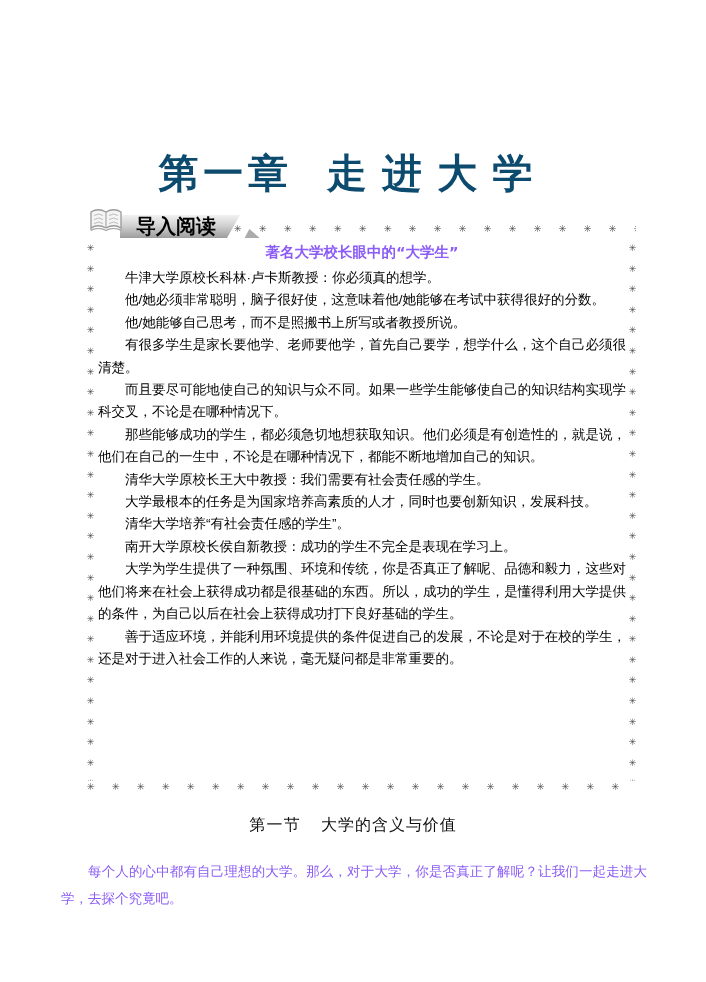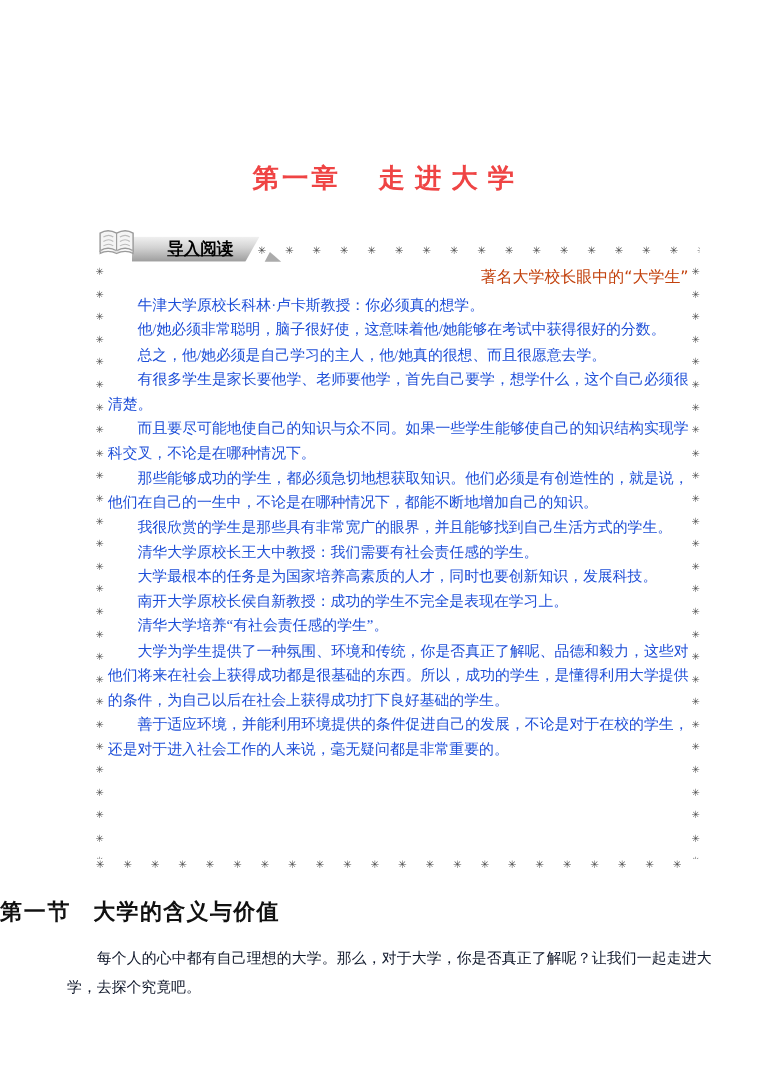--- a/index.html
+++ b/index.html
@@ -12,22 +12,22 @@
     color:#1e1e1e;
     font-family:"DejaVu Serif", serif;
   }
 
   
   .chapter-title{
     position:absolute;top:146px;left:0;width:100%;
     text-align:center;
     font-family:"DejaVu Serif", serif;
     font-weight:bold;
-    font-size:24px;
-    color:#ef4444;
+    font-size:40px;
+    color:#0c4a6e;
     white-space:nowrap;
   }
   .chapter-title .num{letter-spacing:0.12em;}
   .chapter-title .name{margin-left:34px;letter-spacing:0.38em;}
 
   
   .intro-box{
     position:absolute;left:84px;top:222px;width:555px;height:573px;
   }
   .b-glyphs{color:#4a4a4a;font-family:"DejaVu Sans", sans-serif;}
@@ -53,70 +53,71 @@
   
   .banner{
     position:absolute;top:-16px;left:4px;height:32px;
     display:flex;align-items:flex-end;z-index:2;
   }
   .book-icon{flex:0 0 auto;margin-right:-4px;position:relative;z-index:3;}
   .banner-label{
     position:relative;
     background:linear-gradient(180deg,#f1f1f1 0%,#d2d2d2 45%,#9c9c9c 100%);
     clip-path:polygon(0 0,100% 0,calc(100% - 13px) 100%,0 100%);
-    padding:3px 24px 3px 32px;
+    padding:3px 24px 3px 16px;
     font-family:"DejaVu Sans", sans-serif;
-    font-weight:bold;font-size:15px;color:#000;
-    line-height:17px;white-space:nowrap;text-decoration:underline;
+    font-weight:bold;font-size:20px;color:#000;
+    line-height:17px;white-space:nowrap;
   }
   .banner-tail{
     position:absolute;right:-22px;bottom:0;
     width:0;height:0;
     border-left:15px solid #8f8f8f;
     border-top:9px solid transparent;
     transform:skewX(-28deg);
     opacity:.75;
   }
 
   
   .box-content{
     position:absolute;left:14px;right:13px;top:19px;
   }
   .box-title{
-    text-align:right;
+    text-align:center;
     font-family:"DejaVu Sans", sans-serif;
-    font-weight:normal;font-size:14.5px;color:#c2410c;
+    font-weight:bold;font-size:14.5px;color:#8b5cf6;
     margin:0 0 4px 0;line-height:22px;
   }
   .box-content p{
     margin:0;
     text-indent:2em;
     font-size:13.5px;
     line-height:22.4px;
     text-align:justify;
-    font-family:Liberation Serif, serif;
-    color:#1d4ed8;
+    font-family:Liberation Sans, sans-serif;
+    color:#000000;
   }
 
   
   .section-heading{
     position:absolute;top:815px;left:0;width:100%;
+    text-align:center;
     font-family:"DejaVu Sans", sans-serif;
-    font-weight:bold;font-size:20px;color:#111;
+    font-weight:normal;font-size:16px;color:#111;
     white-space:nowrap;
   }
   .section-heading .num{letter-spacing:0.08em;}
   .section-heading .name{margin-left:20px;letter-spacing:0.06em;}
 
   
   .closing{
     position:absolute;top:858px;left:61px;width:586px;
     font-size:13.5px;line-height:26.5px;
     text-indent:2em;text-align:justify;
-    font-family:"DejaVu Serif", serif;color:#0f172a;
+    font-family:"DejaVu Serif", serif;color:#8b5cf6;
     margin:0;
   }
 </style>
 </head>
 <body>
 
 <div class="page">
 
   <div class="chapter-title">
     <span class="num">第一章</span><span class="name">走进大学</span>
@@ -140,29 +141,28 @@
         </svg>
       </span>
       <span class="banner-label">导入阅读</span>
       <span class="banner-tail"></span>
     </div>
 
     <div class="box-content">
       <div class="box-title">著名大学校长眼中的“大学生”</div>
       <p>牛津大学原校长科林·卢卡斯教授：你必须真的想学。</p>
       <p>他/她必须非常聪明，脑子很好使，这意味着他/她能够在考试中获得很好的分数。</p>
-      <p>总之，他/她必须是自己学习的主人，他/她真的很想、而且很愿意去学。</p>
+      <p>他/她能够自己思考，而不是照搬书上所写或者教授所说。</p>
       <p>有很多学生是家长要他学、老师要他学，首先自己要学，想学什么，这个自己必须很清楚。</p>
       <p>而且要尽可能地使自己的知识与众不同。如果一些学生能够使自己的知识结构实现学科交叉，不论是在哪种情况下。</p>
       <p>那些能够成功的学生，都必须急切地想获取知识。他们必须是有创造性的，就是说，他们在自己的一生中，不论是在哪种情况下，都能不断地增加自己的知识。</p>
-      <p>我很欣赏的学生是那些具有非常宽广的眼界，并且能够找到自己生活方式的学生。</p>
       <p>清华大学原校长王大中教授：我们需要有社会责任感的学生。</p>
       <p>大学最根本的任务是为国家培养高素质的人才，同时也要创新知识，发展科技。</p>
+      <p>清华大学培养“有社会责任感的学生”。</p>
       <p>南开大学原校长侯自新教授：成功的学生不完全是表现在学习上。</p>
-      <p>清华大学培养“有社会责任感的学生”。</p>
       <p>大学为学生提供了一种氛围、环境和传统，你是否真正了解呢、品德和毅力，这些对他们将来在社会上获得成功都是很基础的东西。所以，成功的学生，是懂得利用大学提供的条件，为自己以后在社会上获得成功打下良好基础的学生。</p>
       <p>善于适应环境，并能利用环境提供的条件促进自己的发展，不论是对于在校的学生，还是对于进入社会工作的人来说，毫无疑问都是非常重要的。</p>
     </div>
   </div>
 
   <div class="section-heading">
     <span class="num">第一节</span><span class="name">大学的含义与价值</span>
   </div>
 
   <p class="closing">每个人的心中都有自己理想的大学。那么，对于大学，你是否真正了解呢？让我们一起走进大学，去探个究竟吧。</p>

